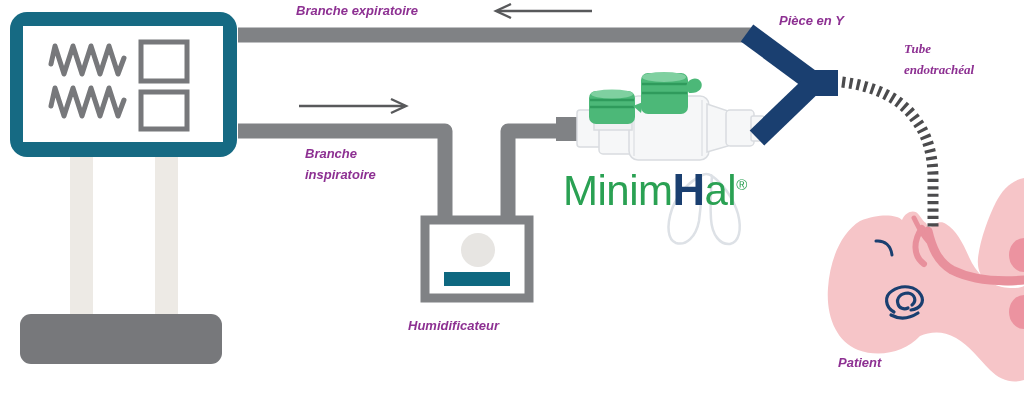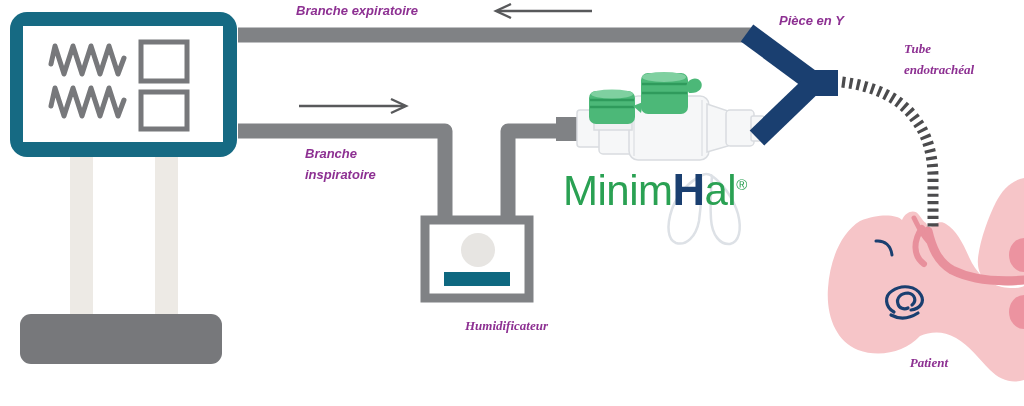--- a/index.html
+++ b/index.html
@@ -6,21 +6,21 @@
   .canvas{
     position:relative;width:1024px;height:406px;overflow:hidden;
     background:#ffffff;font-family:"Liberation Sans",sans-serif;
   }
   svg{position:absolute;left:0;top:0;}
   .label{
     position:absolute;color:#8d3092;font-weight:bold;font-style:italic;
     font-size:13px;line-height:21px;white-space:nowrap;
   }
   .label .ln{display:block;}
-  .center{text-align:right;font-family:Liberation Serif, serif;}
+  .center{text-align:left;}
   .logo{
     position:absolute;left:563px;top:157px;width:240px;height:52px;
     font-size:42px;letter-spacing:-0.5px;white-space:nowrap;line-height:56px;
   }
   .logo .green{color:#2aa153;}
   .logo .navy{color:#1a3f70;font-weight:bold;font-size:45px;}
   .logo sup{font-size:15px;vertical-align:super;color:#2aa153;}
 </style>
 </head>
 <body>

